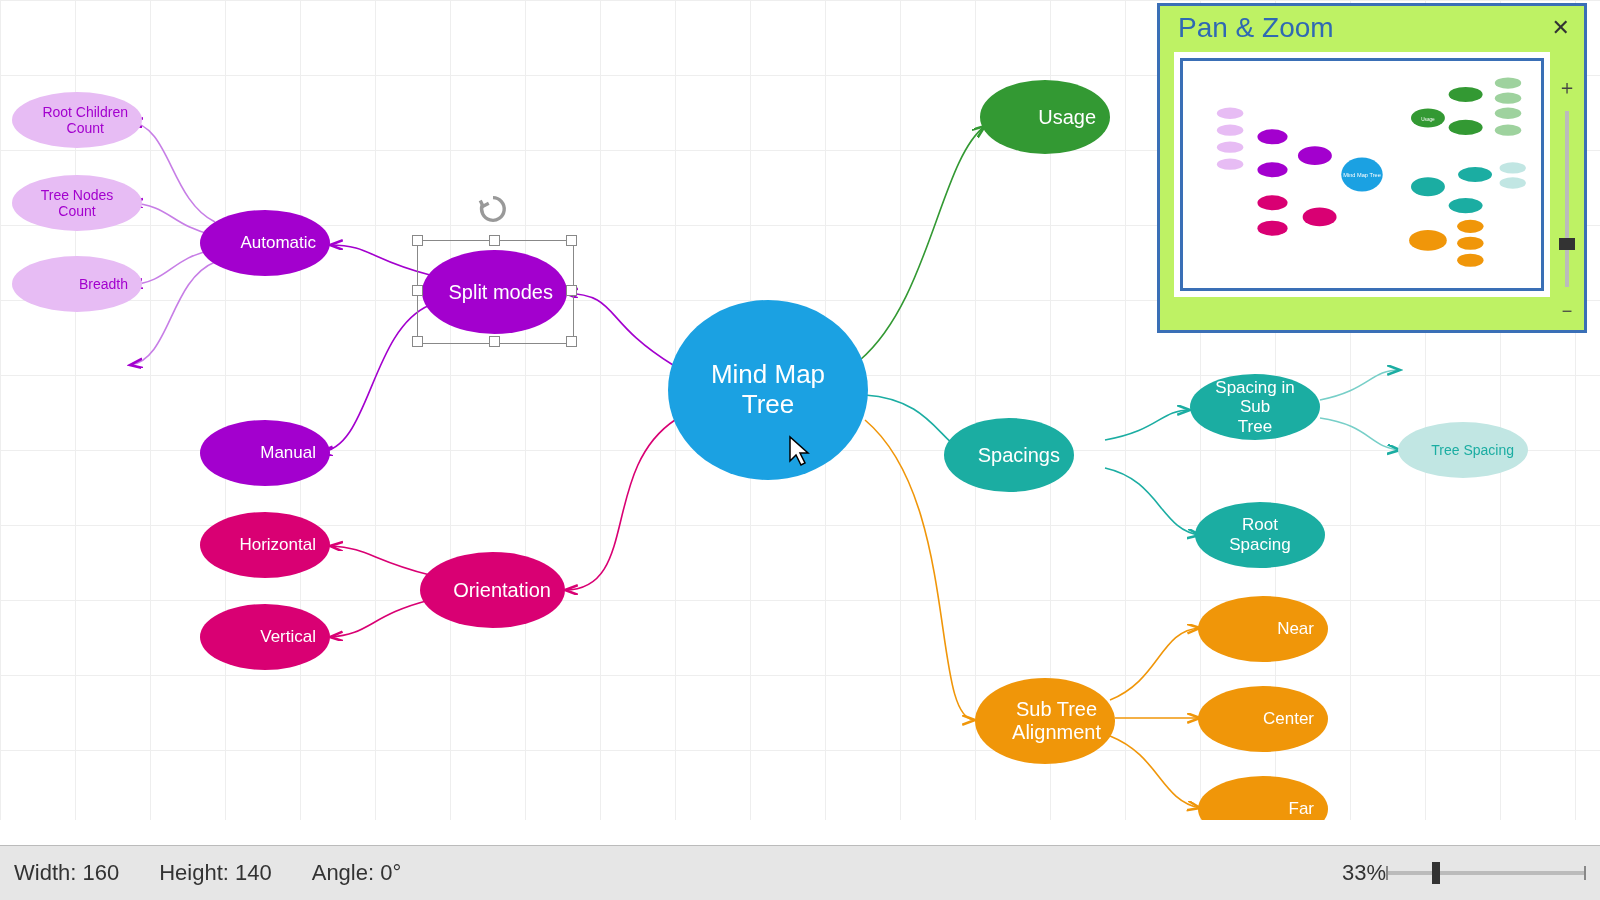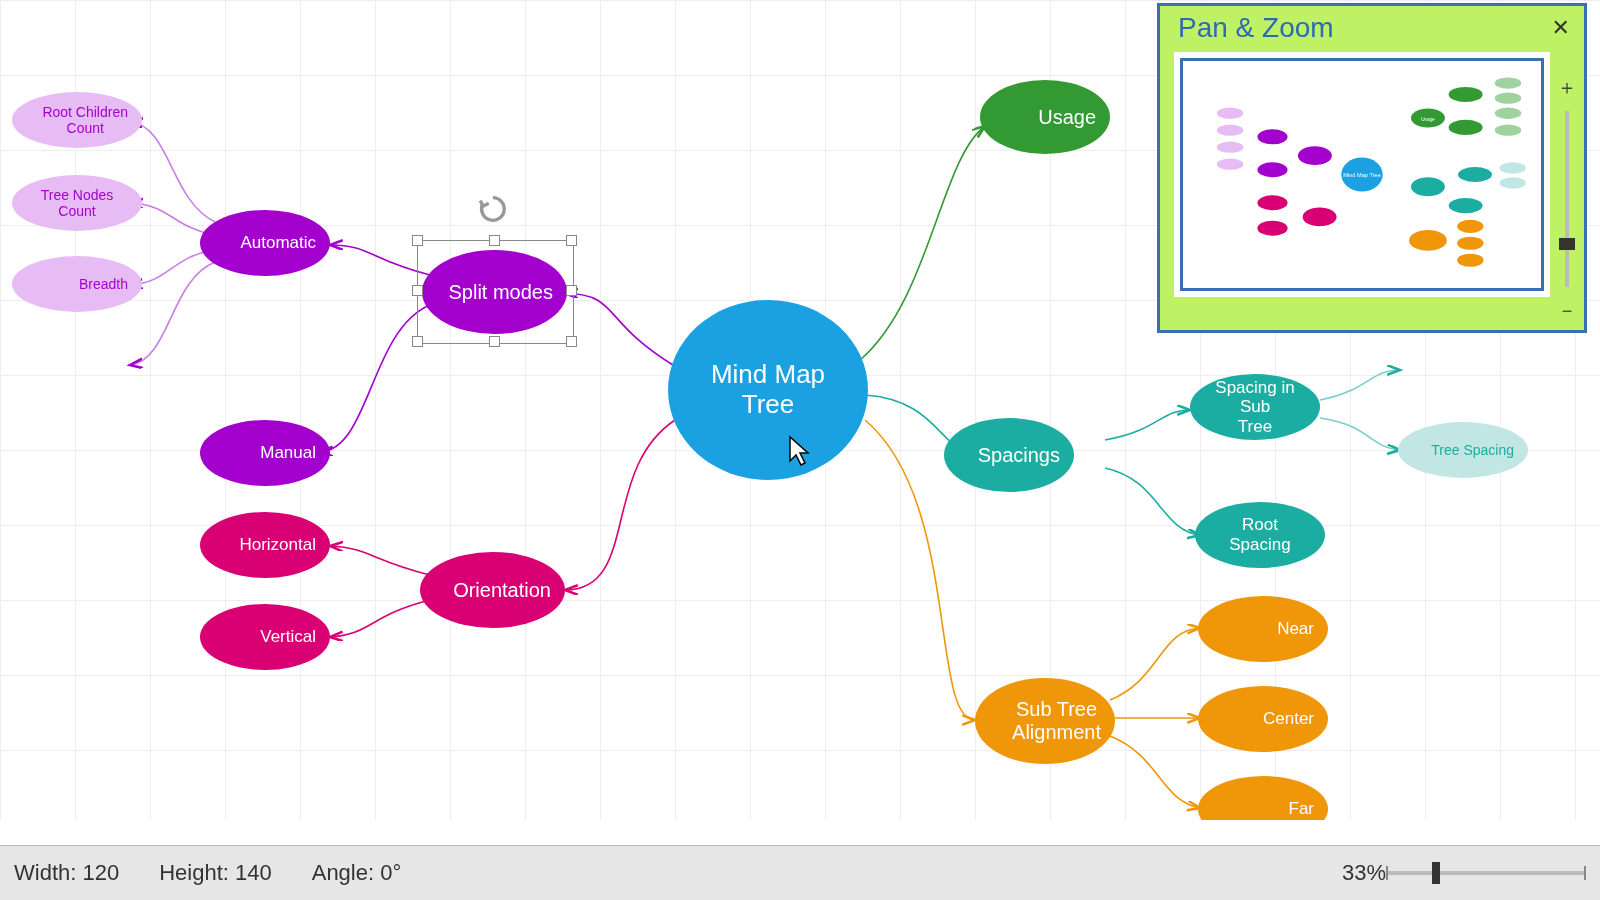--- a/index.html
+++ b/index.html
@@ -186,21 +186,21 @@
   <div class="zoombar">
     <span>＋</span>
     <div class="ztrack">
         <div class="zthumb" style="top:72%"></div>
       </div>
     <span>－</span>
   </div>
 </div>
 
 <div class="status">
-  <span>Width: 120</span>
+  <span>Width: 160</span>
   <div class="gap"></div>
   <span>Height: 140</span>
   <div class="gap"></div>
   <span>Angle: 0°</span>
   <div class="spacer"></div>
   <span class="zoomtxt">33%</span>
   <div class="hslider">
     <div class="thumb" style="left:46px"></div>
   </div>
 </div>

